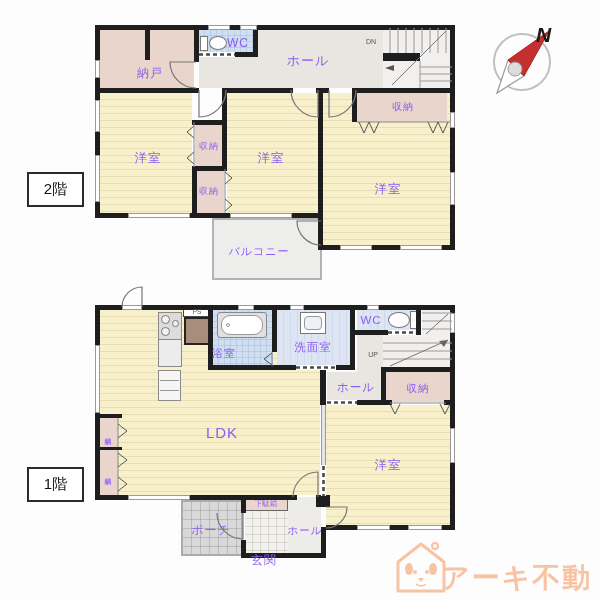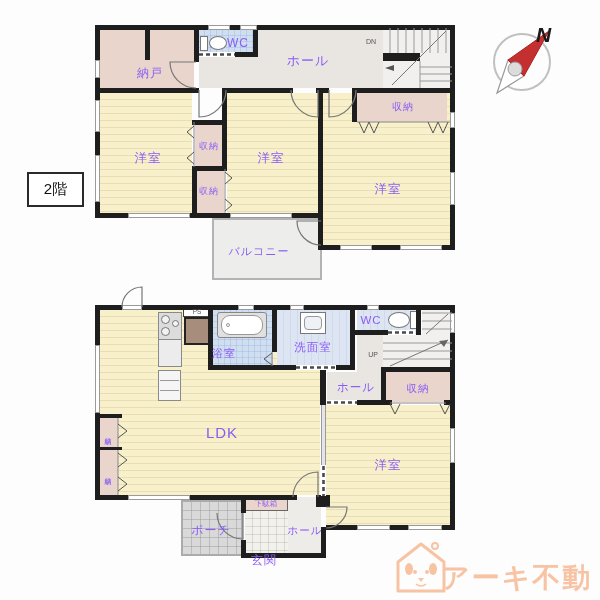--- a/index.html
+++ b/index.html
@@ -264,16 +264,19 @@
   <div class="lbl vert" style="left:108px;top:432px;font-size:7px;">収納</div>
   <div class="lbl vert" style="left:108px;top:472px;font-size:7px;">収納</div>
   <div class="lbl" style="left:266px;top:504px;font-size:7.5px;letter-spacing:0;">下駄箱</div>
   <div class="lbl" style="left:211px;top:530px;font-size:12px;">ポーチ</div>
   <div class="lbl" style="left:264px;top:560px;font-size:12px;">玄関</div>
   <div class="lbl" style="left:305px;top:530px;font-size:10.5px;">ホール</div>
 
   <div class="tag" style="left:27px;top:172px;width:57px;height:35px;">
     <span>2階</span>
   </div>
+  <div class="tag" style="left:27px;top:467px;width:57px;height:35px;">
+    <span>1階</span>
+  </div>
 
   <div class="logo-text" style="left:441px;top:559px;">アーキ不動産</div>
 
 </div>
 
 </body></html>

